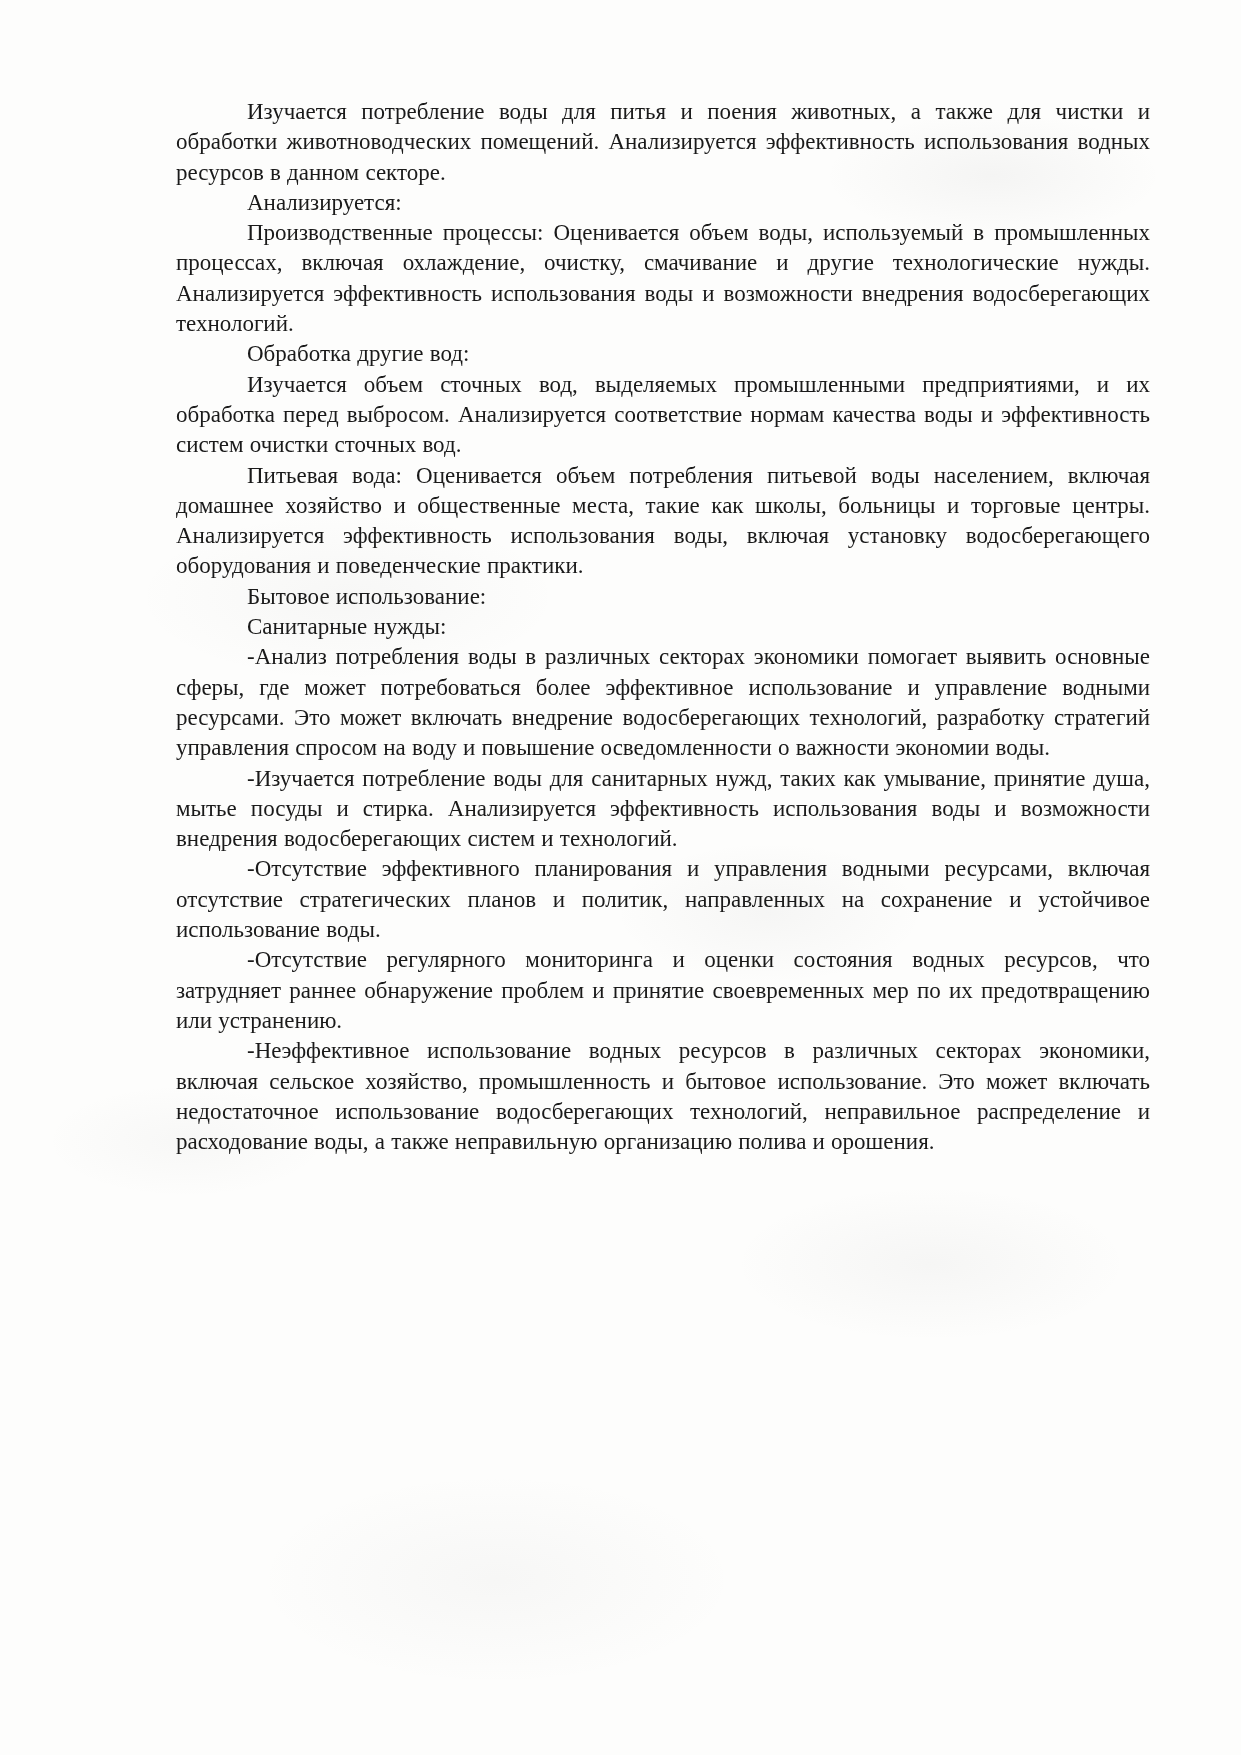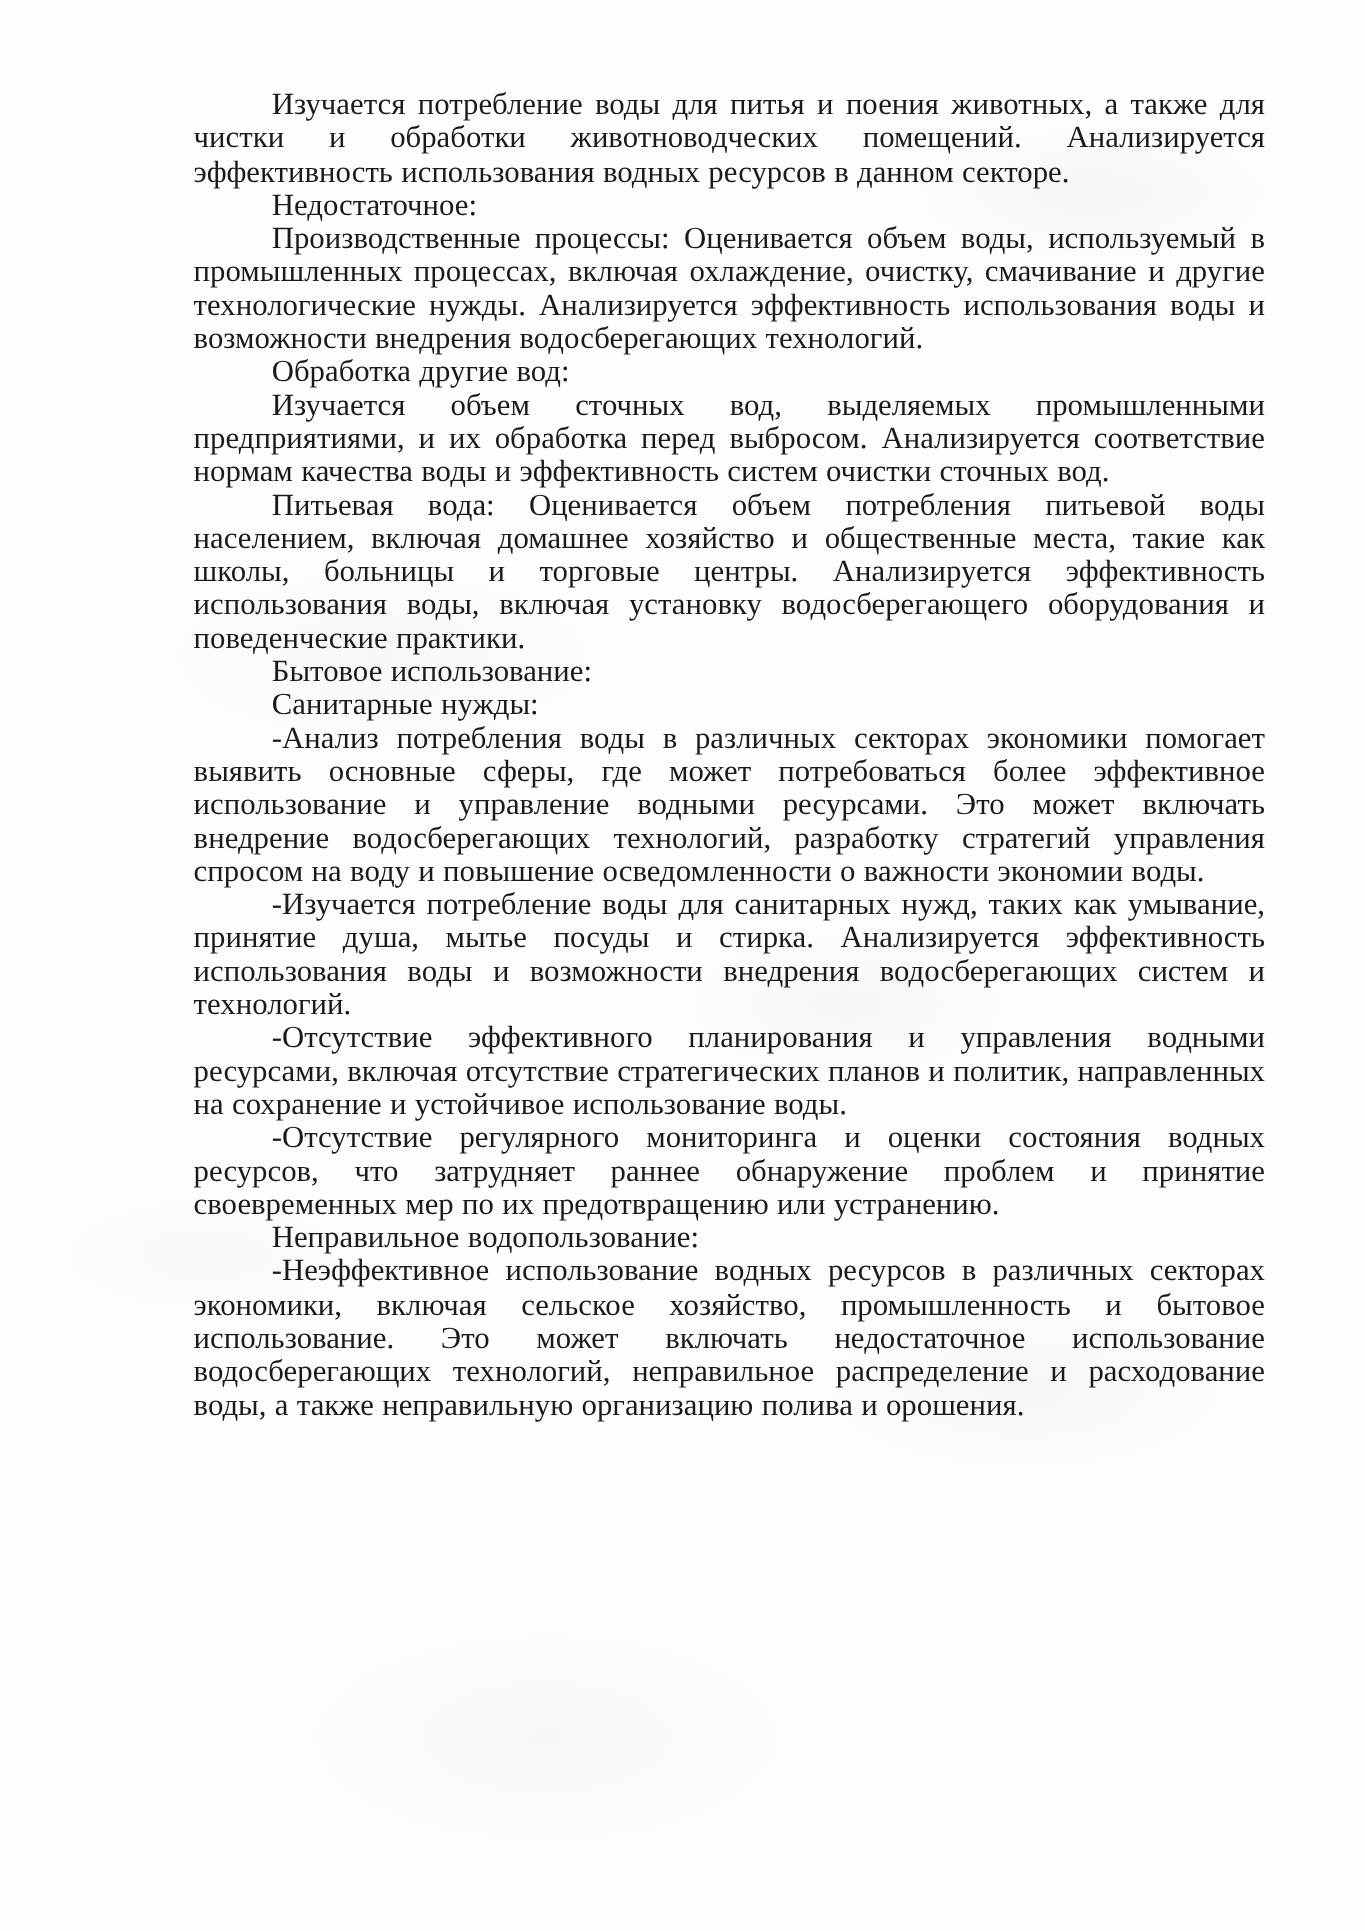--- a/index.html
+++ b/index.html
@@ -24,49 +24,48 @@
       radial-gradient(ellipse 240px 90px  at 80% 10%, rgba(110,110,110,0.06), transparent 70%),
       radial-gradient(ellipse 300px 120px at 28% 34%, rgba(110,110,110,0.045), transparent 70%),
       radial-gradient(ellipse 220px 100px at 62% 52%, rgba(110,110,110,0.05), transparent 70%),
       radial-gradient(ellipse 280px 110px at 75% 72%, rgba(110,110,110,0.05), transparent 70%),
       radial-gradient(ellipse 340px 150px at 40% 90%, rgba(110,110,110,0.045), transparent 70%),
       radial-gradient(ellipse 200px 80px  at 15% 65%, rgba(110,110,110,0.04), transparent 70%);
   }
   .text-block {
     position: absolute;
     left: 176px;
-    top: 81px;
+    top: 97px;
     width: 974px;
-    font-size: 28px;
+    font-size: 23px;
     line-height: 30.3px;
     color: #1a1a1a;
     text-align: justify;
     text-rendering: optimizeLegibility;
   }
   .text-block p {
     margin: 0;
     padding: 0;
     text-indent: 71px;
     word-spacing: 0.02em;
   }
 </style>
 </head>
 <body>
 
 <div class="page">
   <div class="noise"></div>
   <div class="text-block">
       <p>Изучается потребление воды для питья и поения животных, а также для чистки и обработки животноводческих помещений. Анализируется эффективность использования водных ресурсов в данном секторе.</p>
-      <p>Недостаточное:</p>
+      <p>Анализируется:</p>
       <p>Производственные процессы: Оценивается объем воды, используемый в промышленных процессах, включая охлаждение, очистку, смачивание и другие технологические нужды. Анализируется эффективность использования воды и возможности внедрения водосберегающих технологий.</p>
       <p>Обработка другие вод:</p>
       <p>Изучается объем сточных вод, выделяемых промышленными предприятиями, и их обработка перед выбросом. Анализируется соответствие нормам качества воды и эффективность систем очистки сточных вод.</p>
       <p>Питьевая вода: Оценивается объем потребления питьевой воды населением, включая домашнее хозяйство и общественные места, такие как школы, больницы и торговые центры. Анализируется эффективность использования воды, включая установку водосберегающего оборудования и поведенческие практики.</p>
       <p>Бытовое использование:</p>
       <p>Санитарные нужды:</p>
       <p>-Анализ потребления воды в различных секторах экономики помогает выявить основные сферы, где может потребоваться более эффективное использование и управление водными ресурсами. Это может включать внедрение водосберегающих технологий, разработку стратегий управления спросом на воду и повышение осведомленности о важности экономии воды.</p>
       <p>-Изучается потребление воды для санитарных нужд, таких как умывание, принятие душа, мытье посуды и стирка. Анализируется эффективность использования воды и возможности внедрения водосберегающих систем и технологий.</p>
       <p>-Отсутствие эффективного планирования и управления водными ресурсами, включая отсутствие стратегических планов и политик, направленных на сохранение и устойчивое использование воды.</p>
       <p>-Отсутствие регулярного мониторинга и оценки состояния водных ресурсов, что затрудняет раннее обнаружение проблем и принятие своевременных мер по их предотвращению или устранению.</p>
-      <p>Неправильное водопользование:</p>
       <p>-Неэффективное использование водных ресурсов в различных секторах экономики, включая сельское хозяйство, промышленность и бытовое использование. Это может включать недостаточное использование водосберегающих технологий, неправильное распределение и расходование воды, а также неправильную организацию полива и орошения.</p>
     </div>
 </div>
 
 </body></html>

